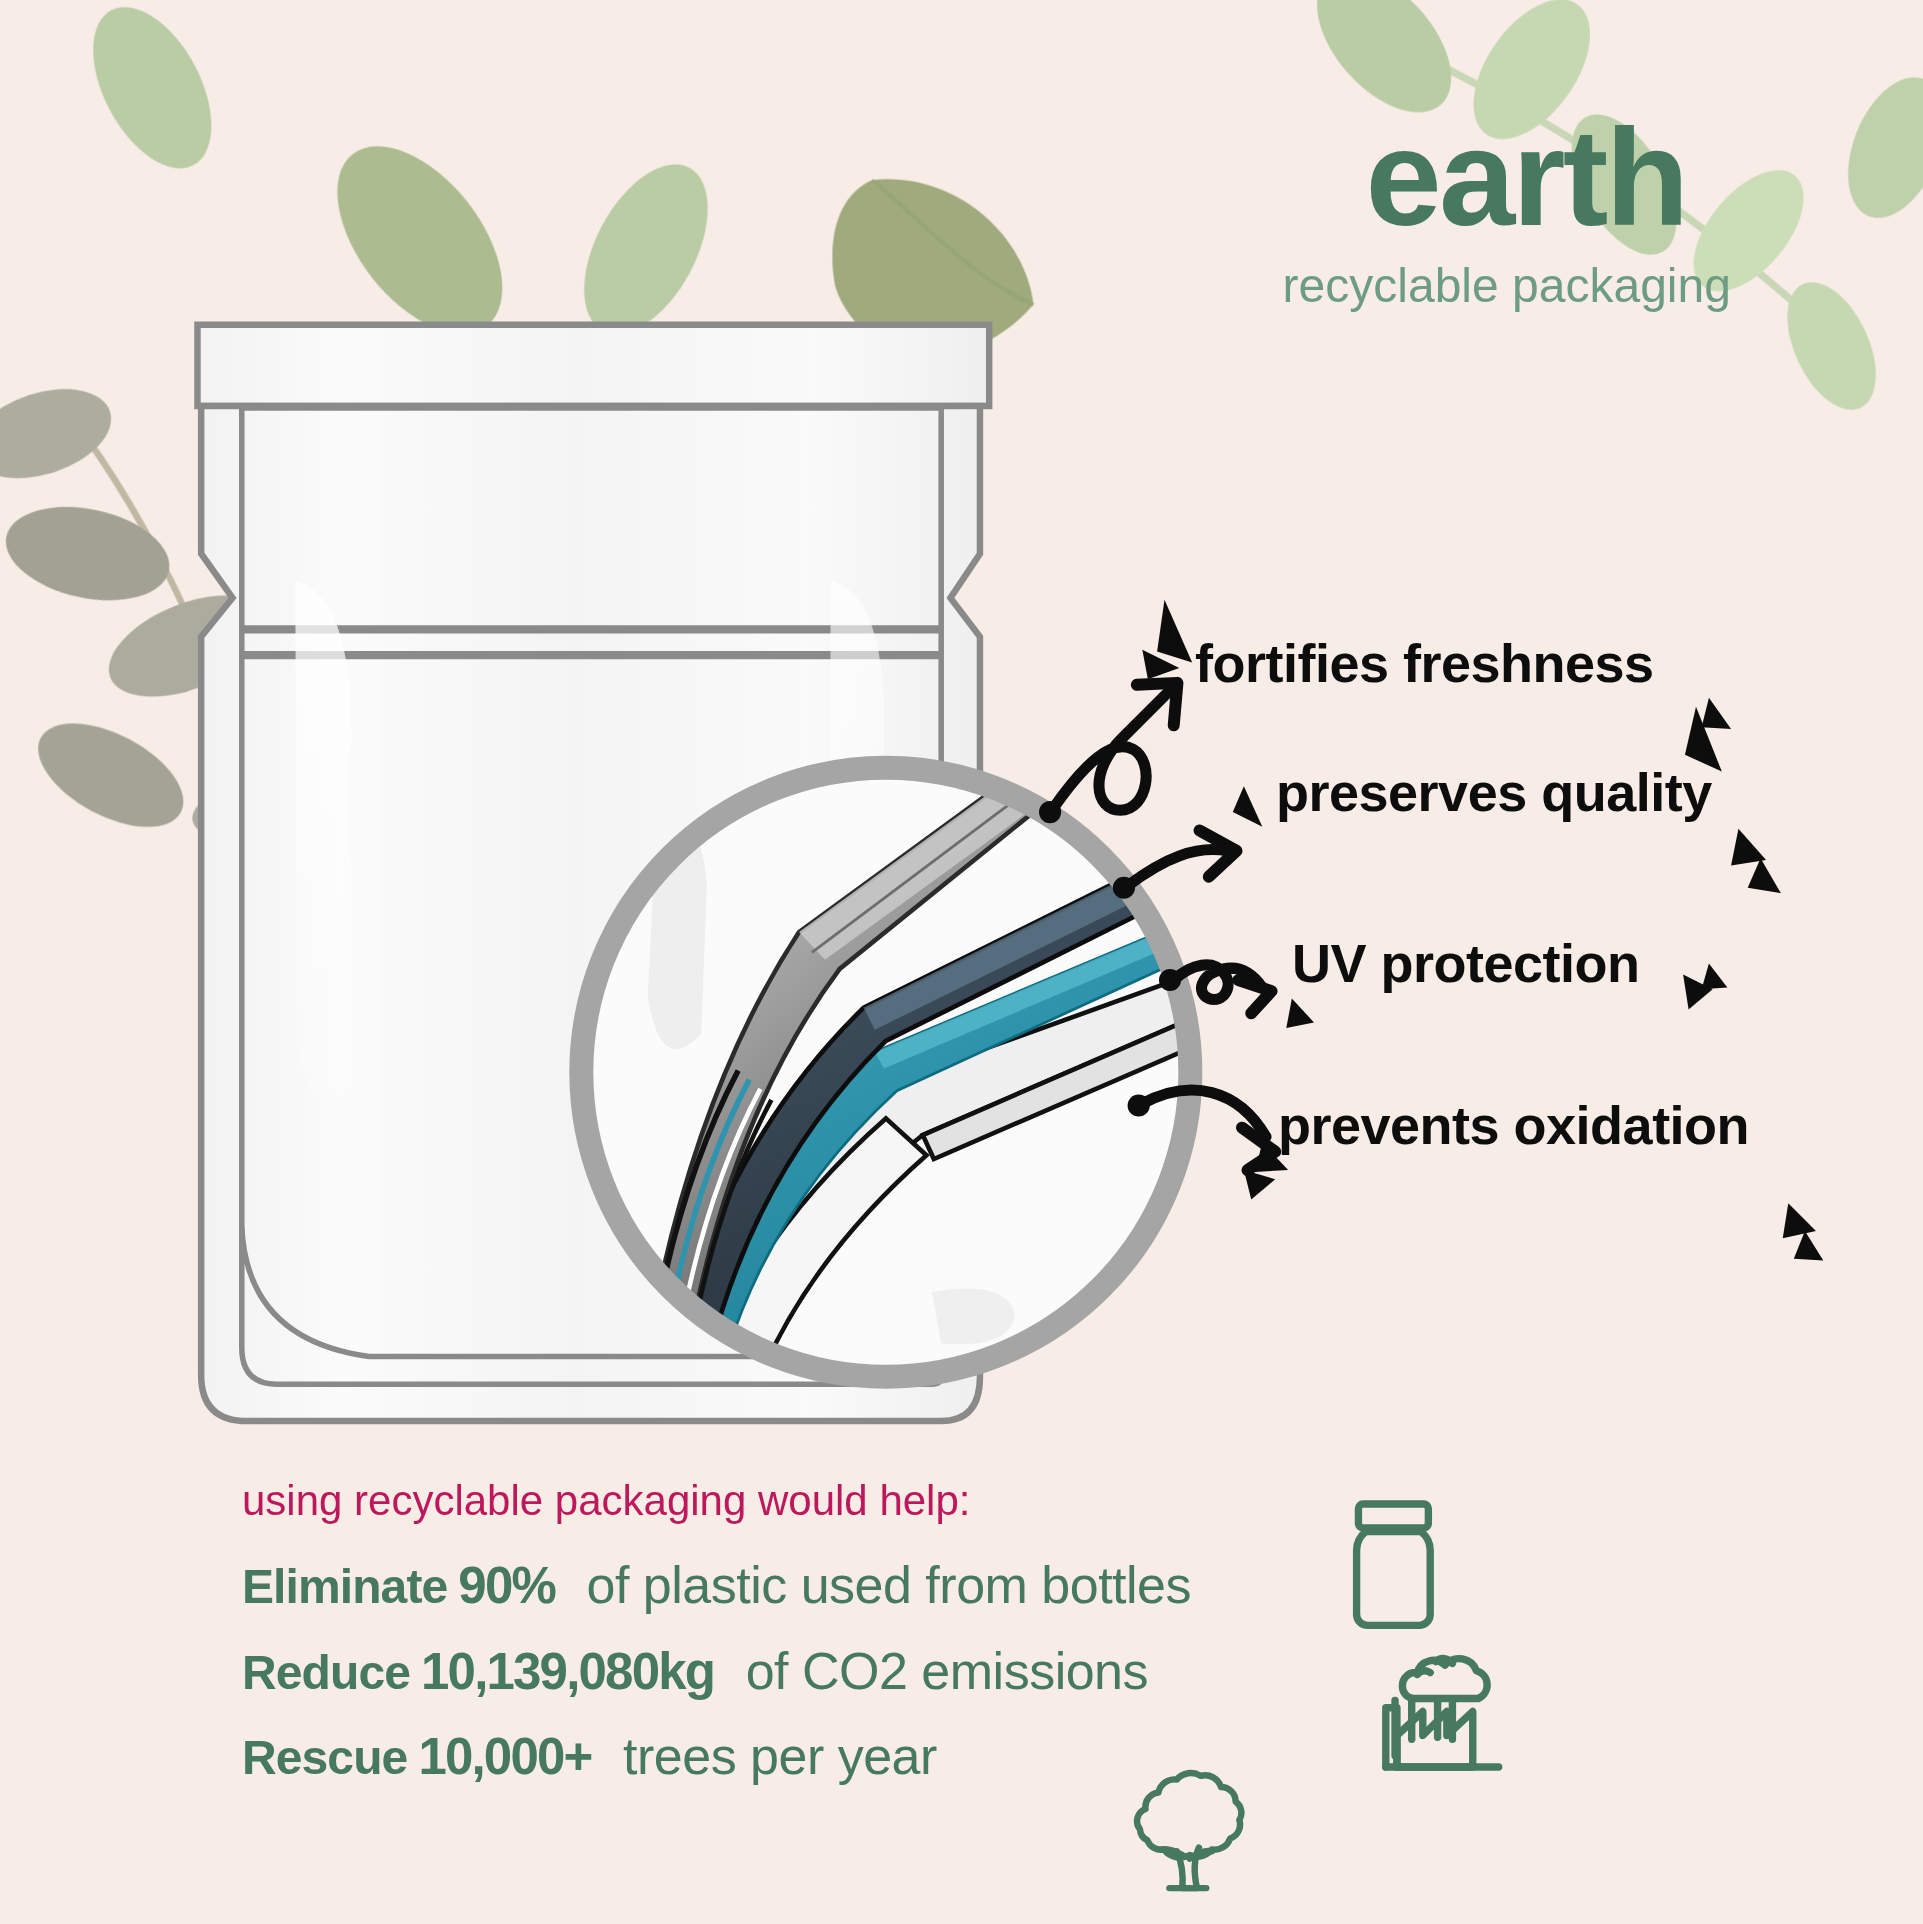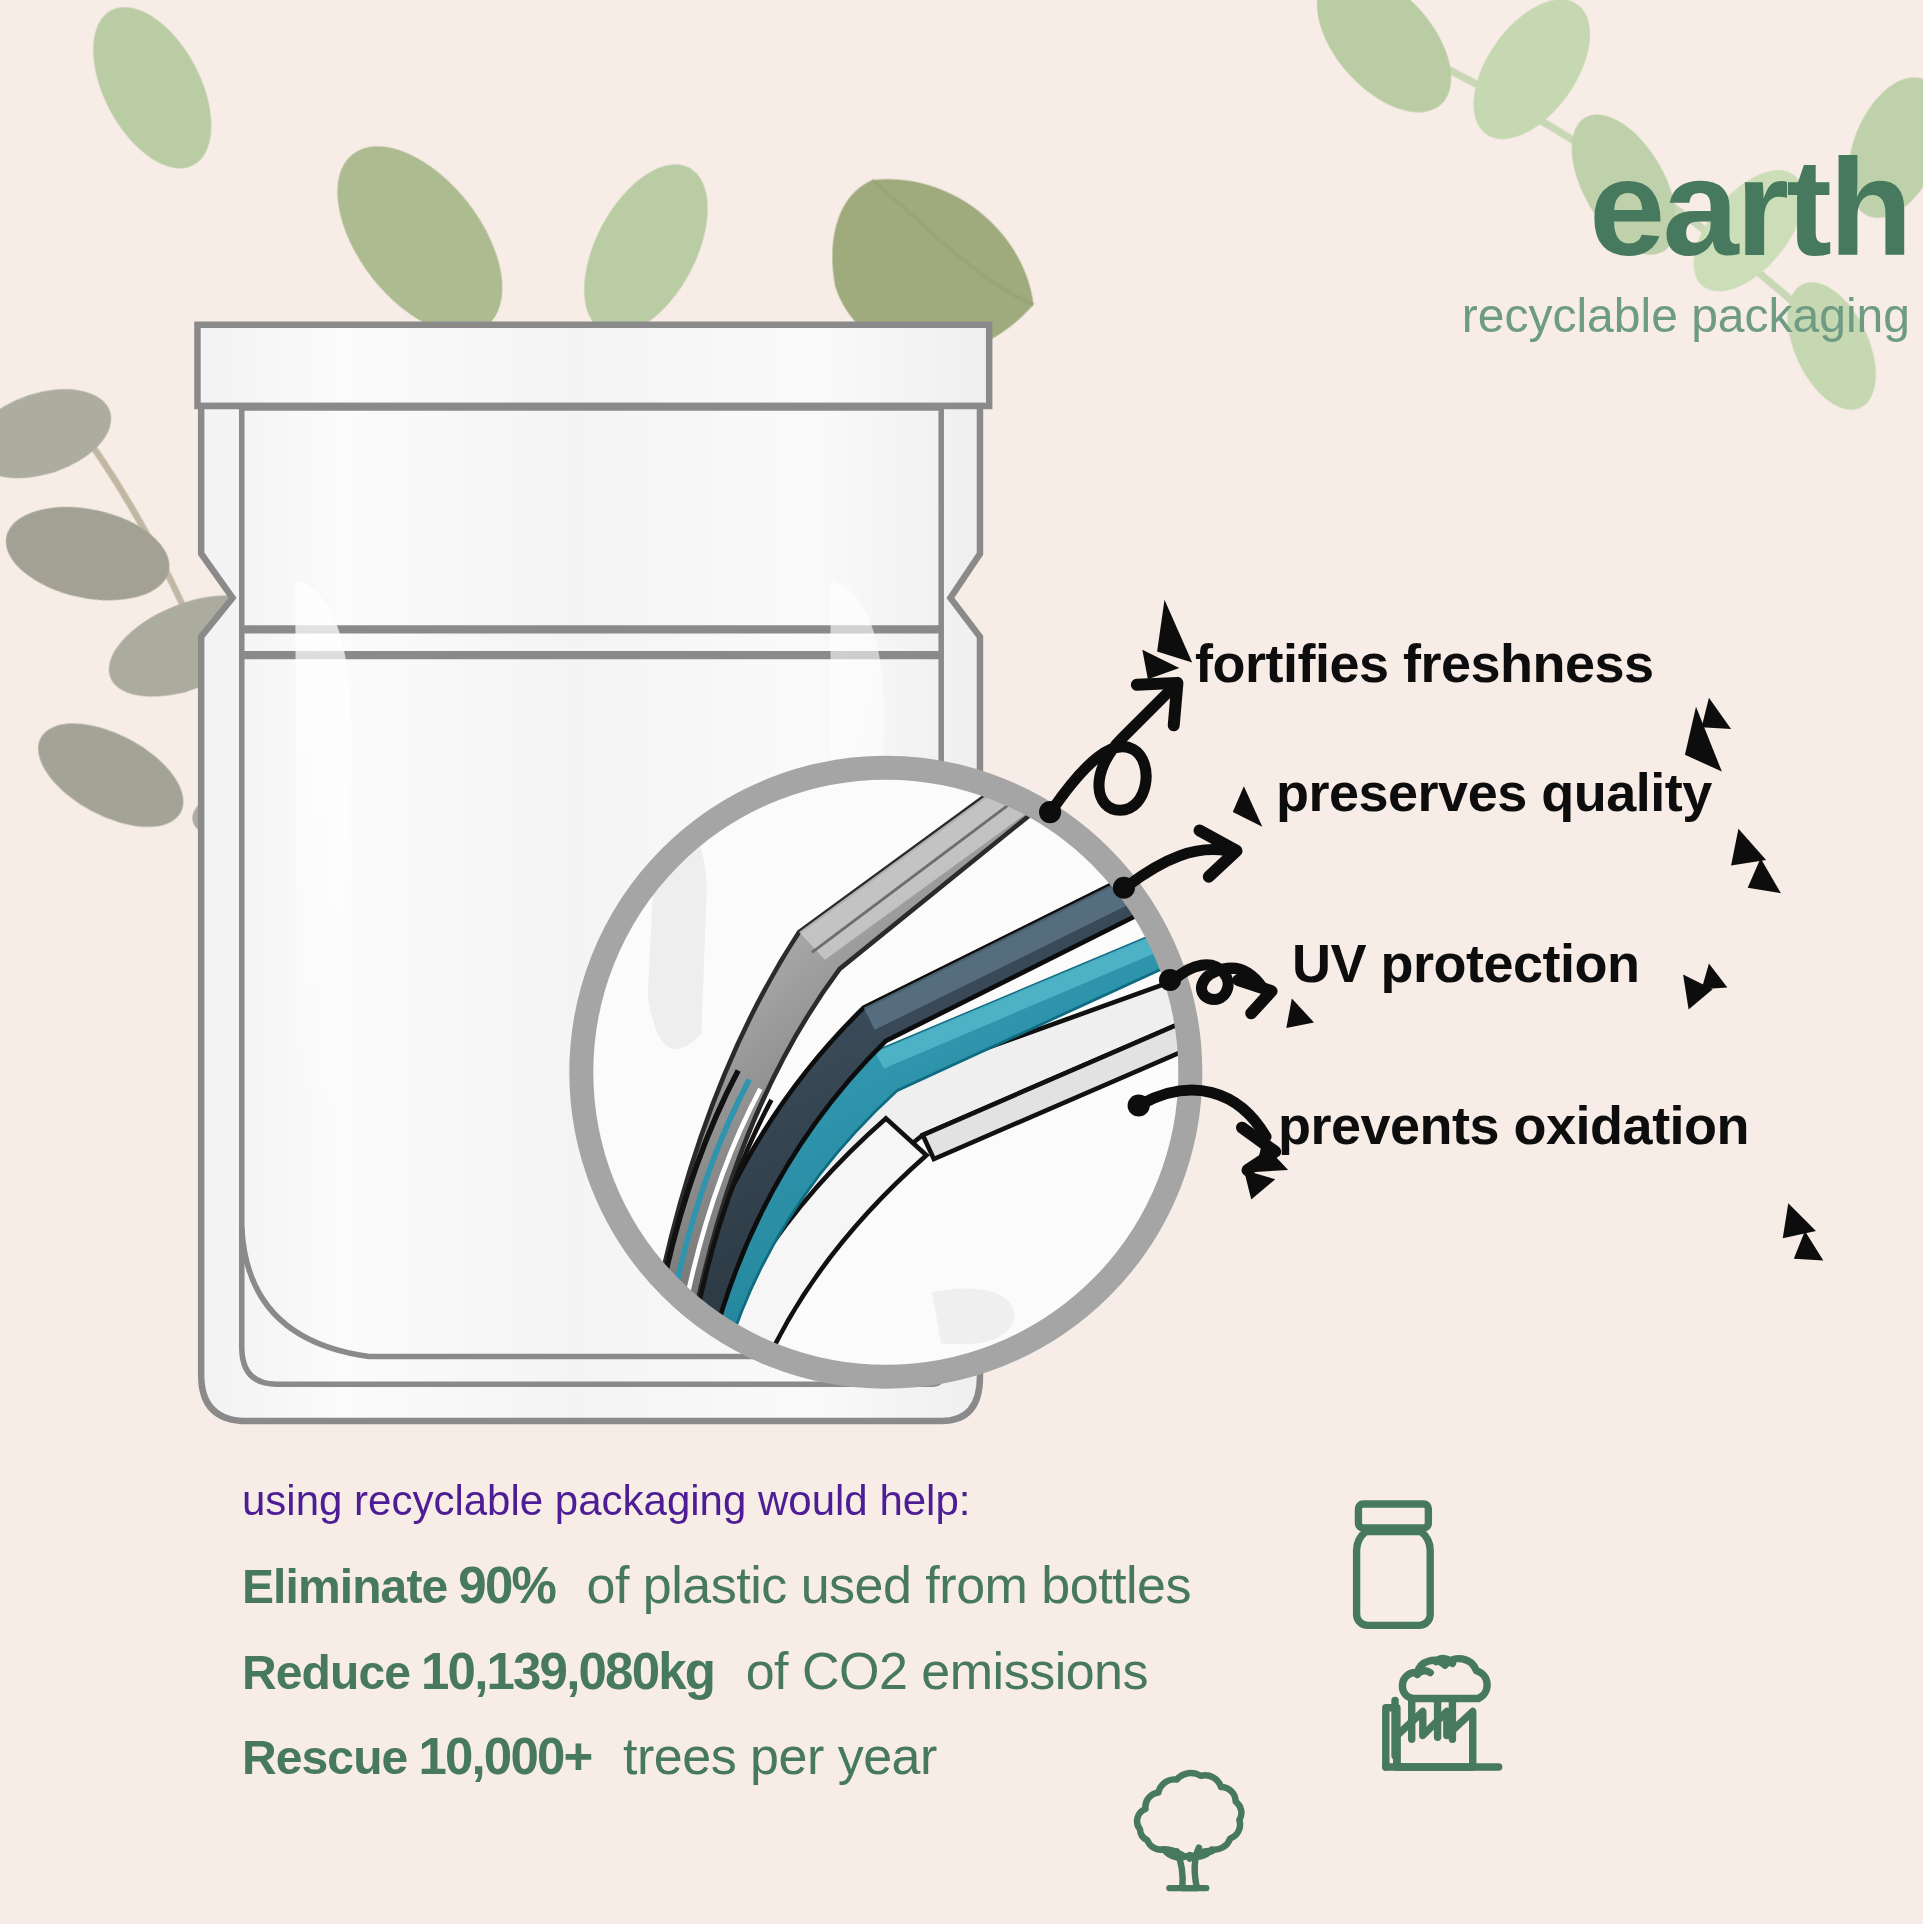--- a/index.html
+++ b/index.html
@@ -8,22 +8,22 @@
     background:#f7ece6;
     font-family:"Liberation Sans", sans-serif;
     overflow:hidden;
     position:relative;
   }
   #stage{position:absolute;inset:0;width:1923px;height:1924px;}
   .layer{position:absolute;top:0;left:0;width:1923px;height:1924px;}
 
   
   .headline{
-    position:absolute;left:1098px;top:143px;width:812px;
-    text-align:right;
+    position:absolute;left:1098px;top:113px;width:812px;
+    text-align:center;
   }
   .h-earth{
     font-size:137px;font-weight:700;color:#46795d;
     letter-spacing:-2.8px;line-height:0.95;
     display:block;margin-left:44px;
   }
   .h-friendly{
     font-size:175px;font-weight:300;color:#46795d;
     letter-spacing:-3.7px;line-height:0.92;
     display:block;margin-top:3.7px;
@@ -40,21 +40,21 @@
     white-space:nowrap;letter-spacing:-0.5px;
   }
   #feat0{left:1195px;top:632px;}
   #feat1{left:1276px;top:761px;}
   #feat2{left:1292px;top:932px;}
   #feat3{left:1278px;top:1094px;}
 
   
   .stats{position:absolute;left:242px;top:1477px;width:1384px;}
   .stats-intro{
-    font-size:42px;color:#4c1d95;font-weight:400;letter-spacing:0px;
+    font-size:42px;color:#be185d;font-weight:400;letter-spacing:0px;
     display:block;margin-bottom:33px;
   }
   .stat-row{
     display:block;white-space:nowrap;margin-bottom:31px;
     color:#46795d;line-height:1.05;
   }
   .stat-verb{font-size:48px;font-weight:700;letter-spacing:-0.9px;}
   .stat-num{font-size:51px;font-weight:700;letter-spacing:-1.8px;margin:0 5.5px 0 11px;}
   .stat-tail{font-size:52px;font-weight:400;letter-spacing:-0.5px;margin-left:26px;}
 

